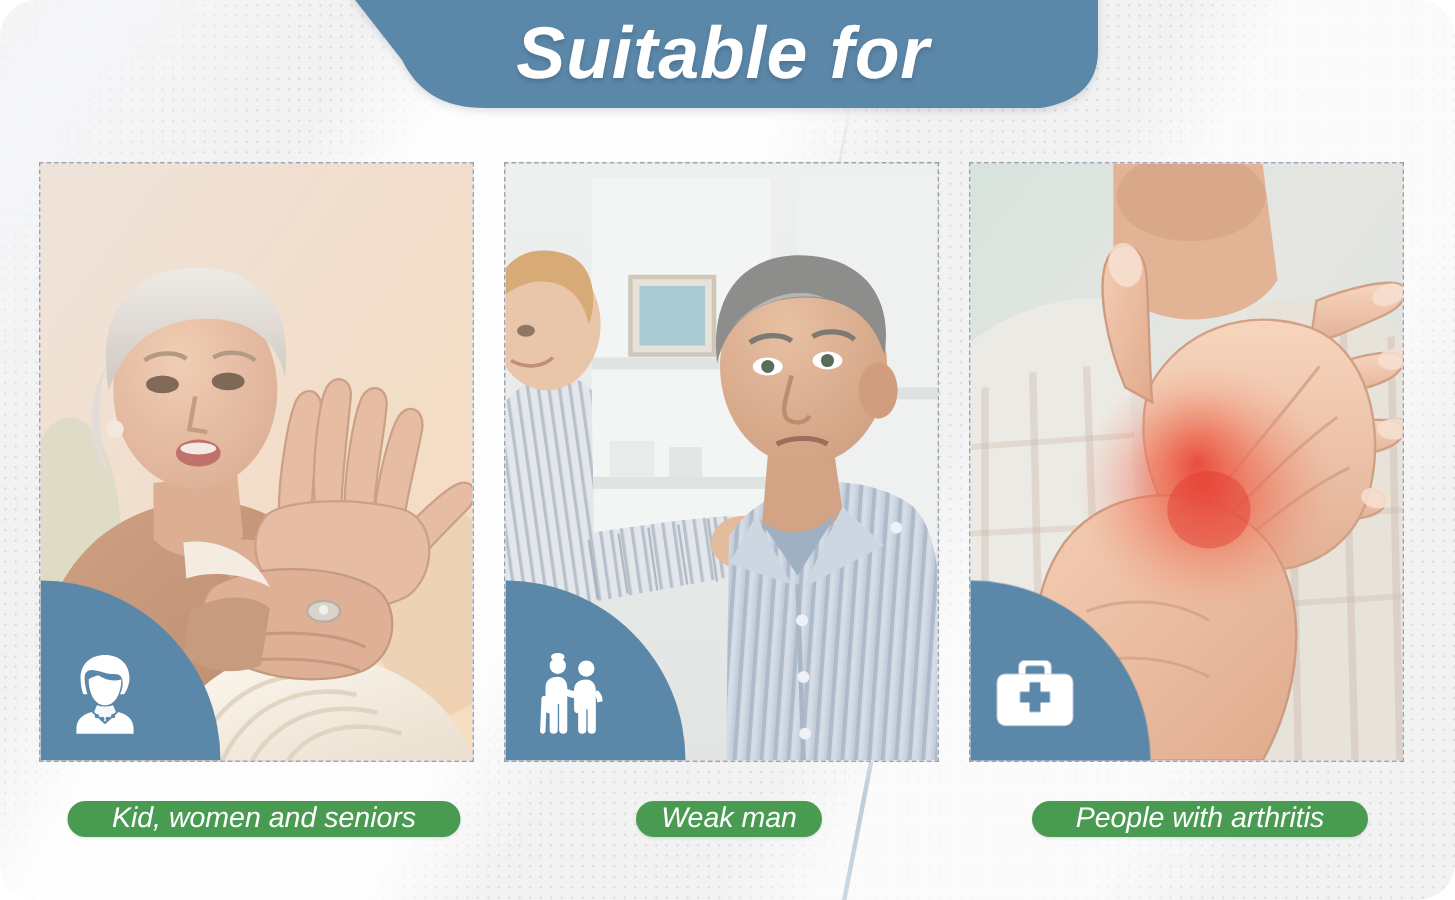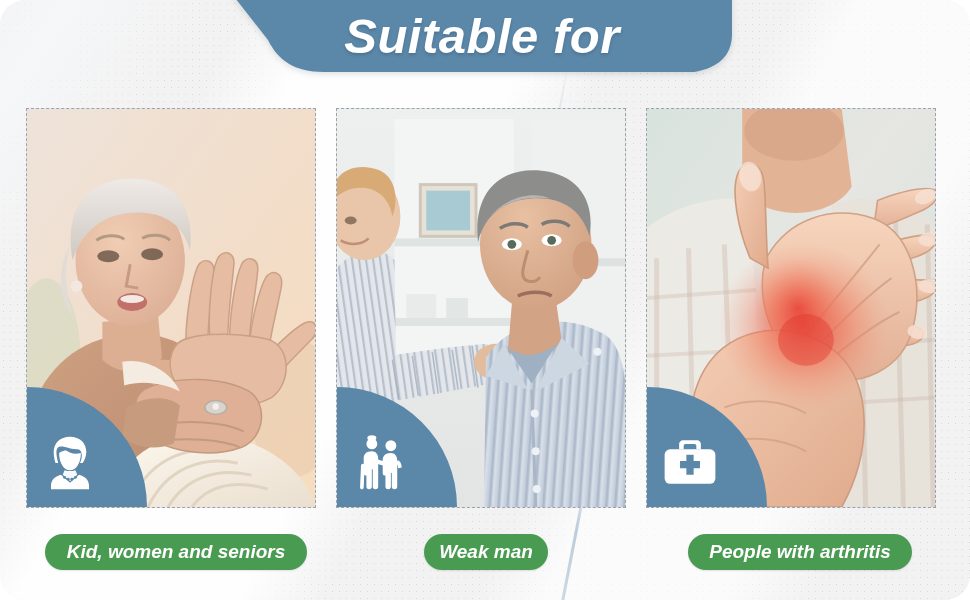--- a/index.html
+++ b/index.html
@@ -114,27 +114,27 @@
   .badge .glyph {
     position:absolute;
     left:14px; bottom:16px;
     width:58px; height:58px;
   }
   .badge .glyph svg { display:block; width:100%; height:100%; fill:#ffffff; }
 
   
   .pill {
     position:absolute;
-    height:36px;
+    height:24px;
     background:#4a9b52;
     border-radius:18px;
     display:flex; align-items:center; justify-content:center;
     color:#ffffff;
     font-size:19px;
-    font-weight:bold;
+    font-weight:normal;
     font-style:italic;
     white-space:nowrap;
     padding:6px 20px;
     z-index:7;
     box-shadow:0 1px 2px rgba(0,0,0,.10);
   }
   .pill.p1 { left:45px;  top:534px; width:262px; }
   .pill.p2 { left:424px; top:534px; width:124px; }
   .pill.p3 { left:688px; top:534px; width:224px; }
 </style>

